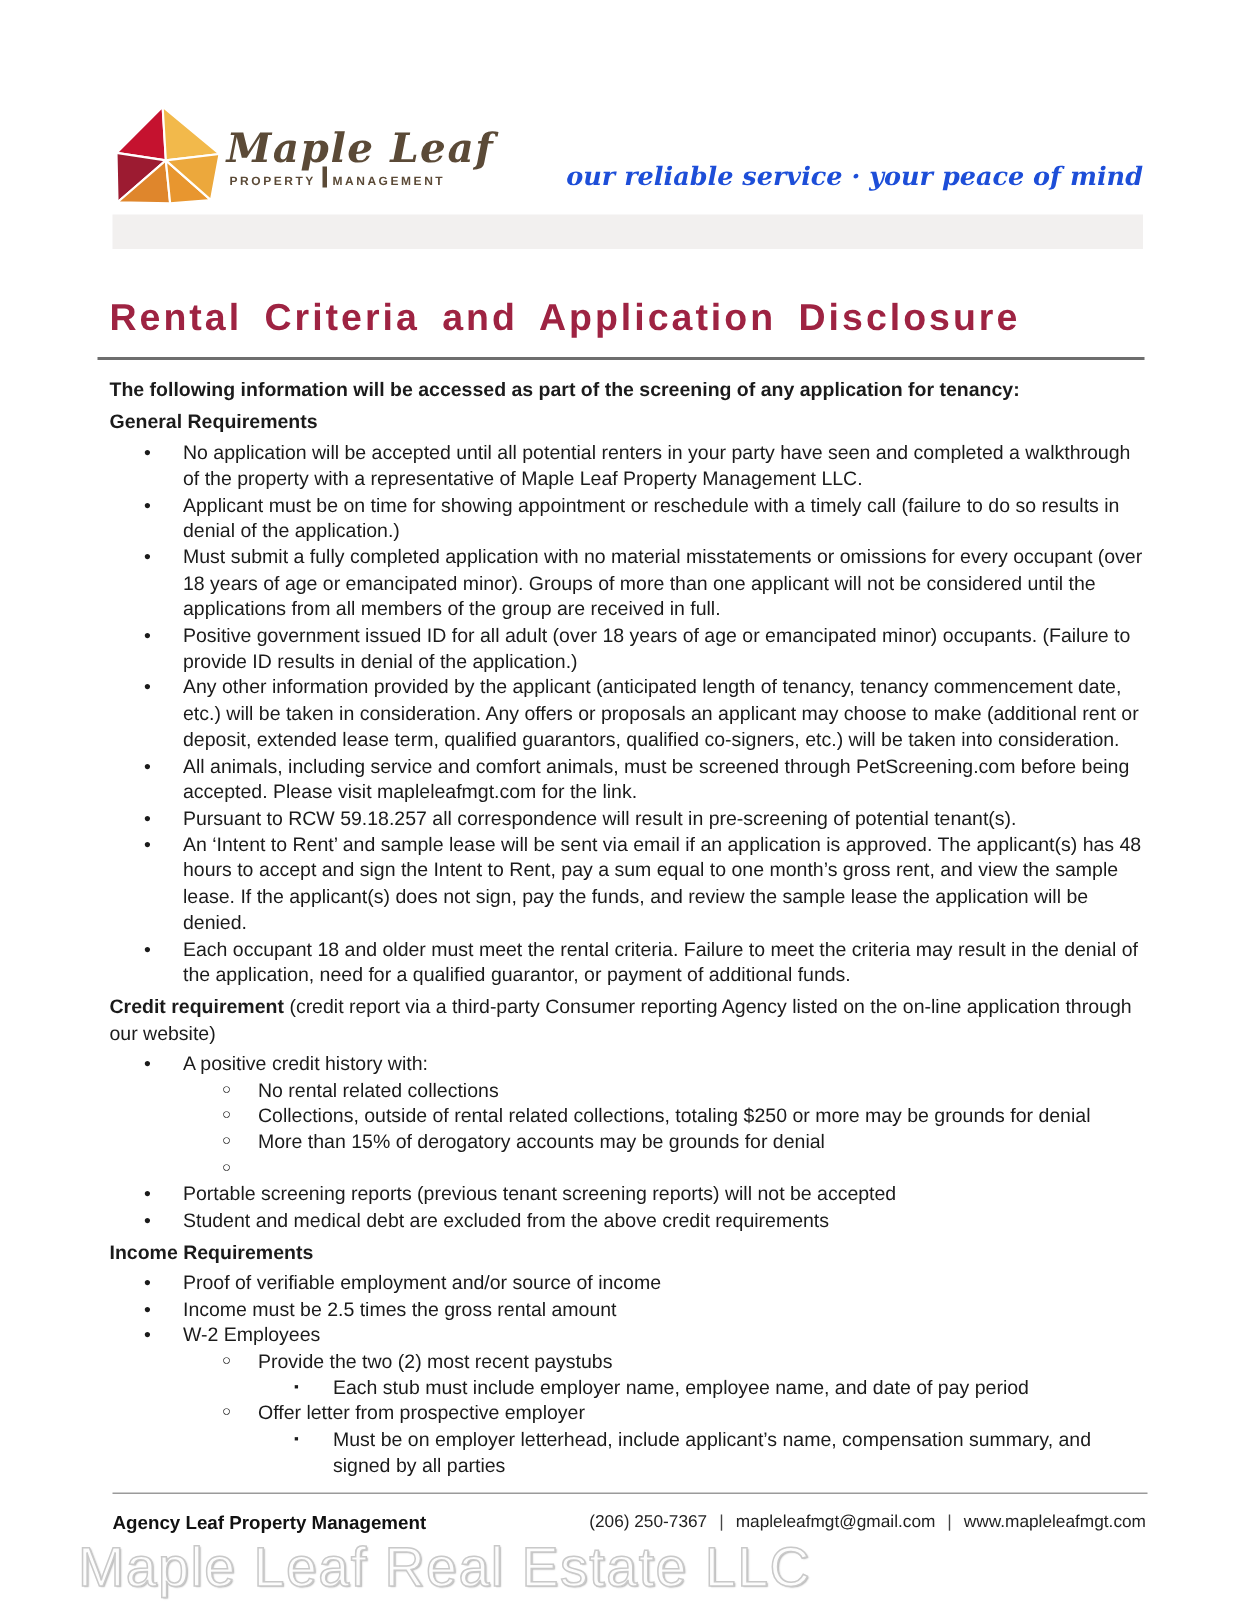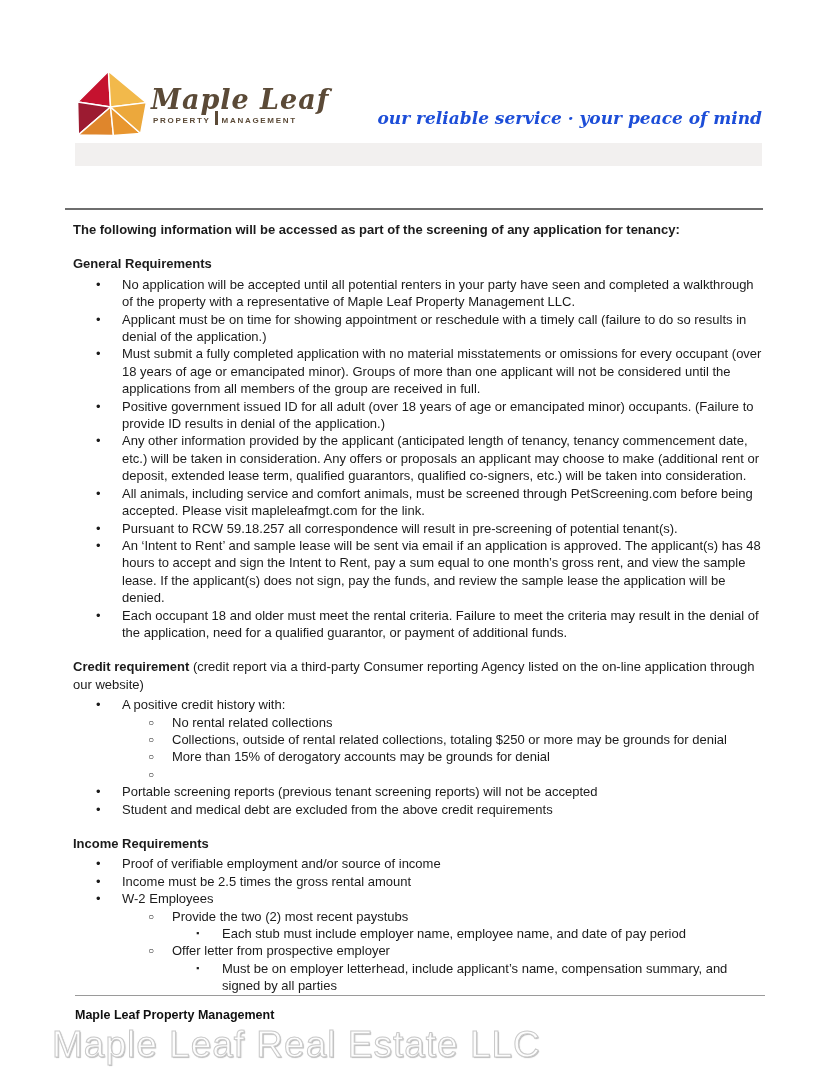--- a/index.html
+++ b/index.html
@@ -29,21 +29,21 @@
   .gray-band { position:absolute; left:75px; top:143px; width:687px; height:23px; background:#f2f0ef; }
 
   
   .content { position:absolute; left:73px; top:197px; width:693px; font-size:13px; line-height:17.4px; }
   .doc-title {
     font-size:25px; font-weight:bold; color:#9e2342;
     letter-spacing:2px; word-spacing:6px; white-space:nowrap; line-height:1.2;
   }
   .title-rule { border:none; border-top:2px solid #6e6e6e; margin:11px 0 0 -8px; width:698px; }
   .intro { font-weight:bold; margin-top:11px; }
-  .sec-heading { font-size:13px; font-weight:bold; margin-top:17px; }
+  .sec-heading { font-size:13px; font-weight:bold; margin-top:4px; }
   .sec-heading .rest { font-weight:normal; }
   ul.doc-list { list-style:none; margin-top:3px; }
   li.row { display:flex; align-items:flex-start; }
   .mk { flex:none; text-align:left; }
   .l1 .mk { margin-left:23px; width:26px; font-size:13px; }
   .l2 .mk { margin-left:75px; width:24px; font-size:10px; line-height:17.4px; }
   .l3 .mk { margin-left:123px; width:26px; font-size:9px; line-height:17.4px; }
   .txt { flex:1; }
 
   
@@ -81,20 +81,21 @@
       <span>PROPERTY</span>
       <span class="desc-bar"></span>
       <span>MANAGEMENT</span>
     </div>
   </div>
 
   <div class="tagline">our reliable service · your peace of mind</div>
   <div class="gray-band"></div>
 
   <main class="content">
+    <h1 class="doc-title">Rental Criteria and Application Disclosure</h1>
     <hr class="title-rule">
 
     <p class="intro">The following information will be accessed as part of the screening of any application for tenancy:</p>
 
     <h2 class="sec-heading">General Requirements</h2>
     <ul class="doc-list">
       <li class="row l1">
           <span class="mk">•</span>
           <span class="txt">No application will be accepted until all potential renters in your party have seen and completed a walkthrough of the property with a representative of Maple Leaf Property Management LLC.</span>
         </li>
@@ -190,16 +191,19 @@
           <span class="txt">Offer letter from prospective employer</span>
         </li>
       <li class="row l3">
           <span class="mk">▪</span>
           <span class="txt">Must be on employer letterhead, include applicant’s name, compensation summary, and signed by all parties</span>
         </li>
     </ul>
   </main>
 
   <hr class="footer-rule">
-  <div class="footer-company">Maple Leaf Property Management</div>
+  <div class="footer-company">Agency Leaf Property Management</div>
+  <div class="footer-contact">
+    <span>(206) 250-7367</span><span class="sep">|</span><span>mapleleafmgt@gmail.com</span><span class="sep">|</span><span>www.mapleleafmgt.com</span>
+  </div>
 
   <div class="watermark">Maple Leaf Real Estate LLC</div>
 </div>
 
 </body></html>

